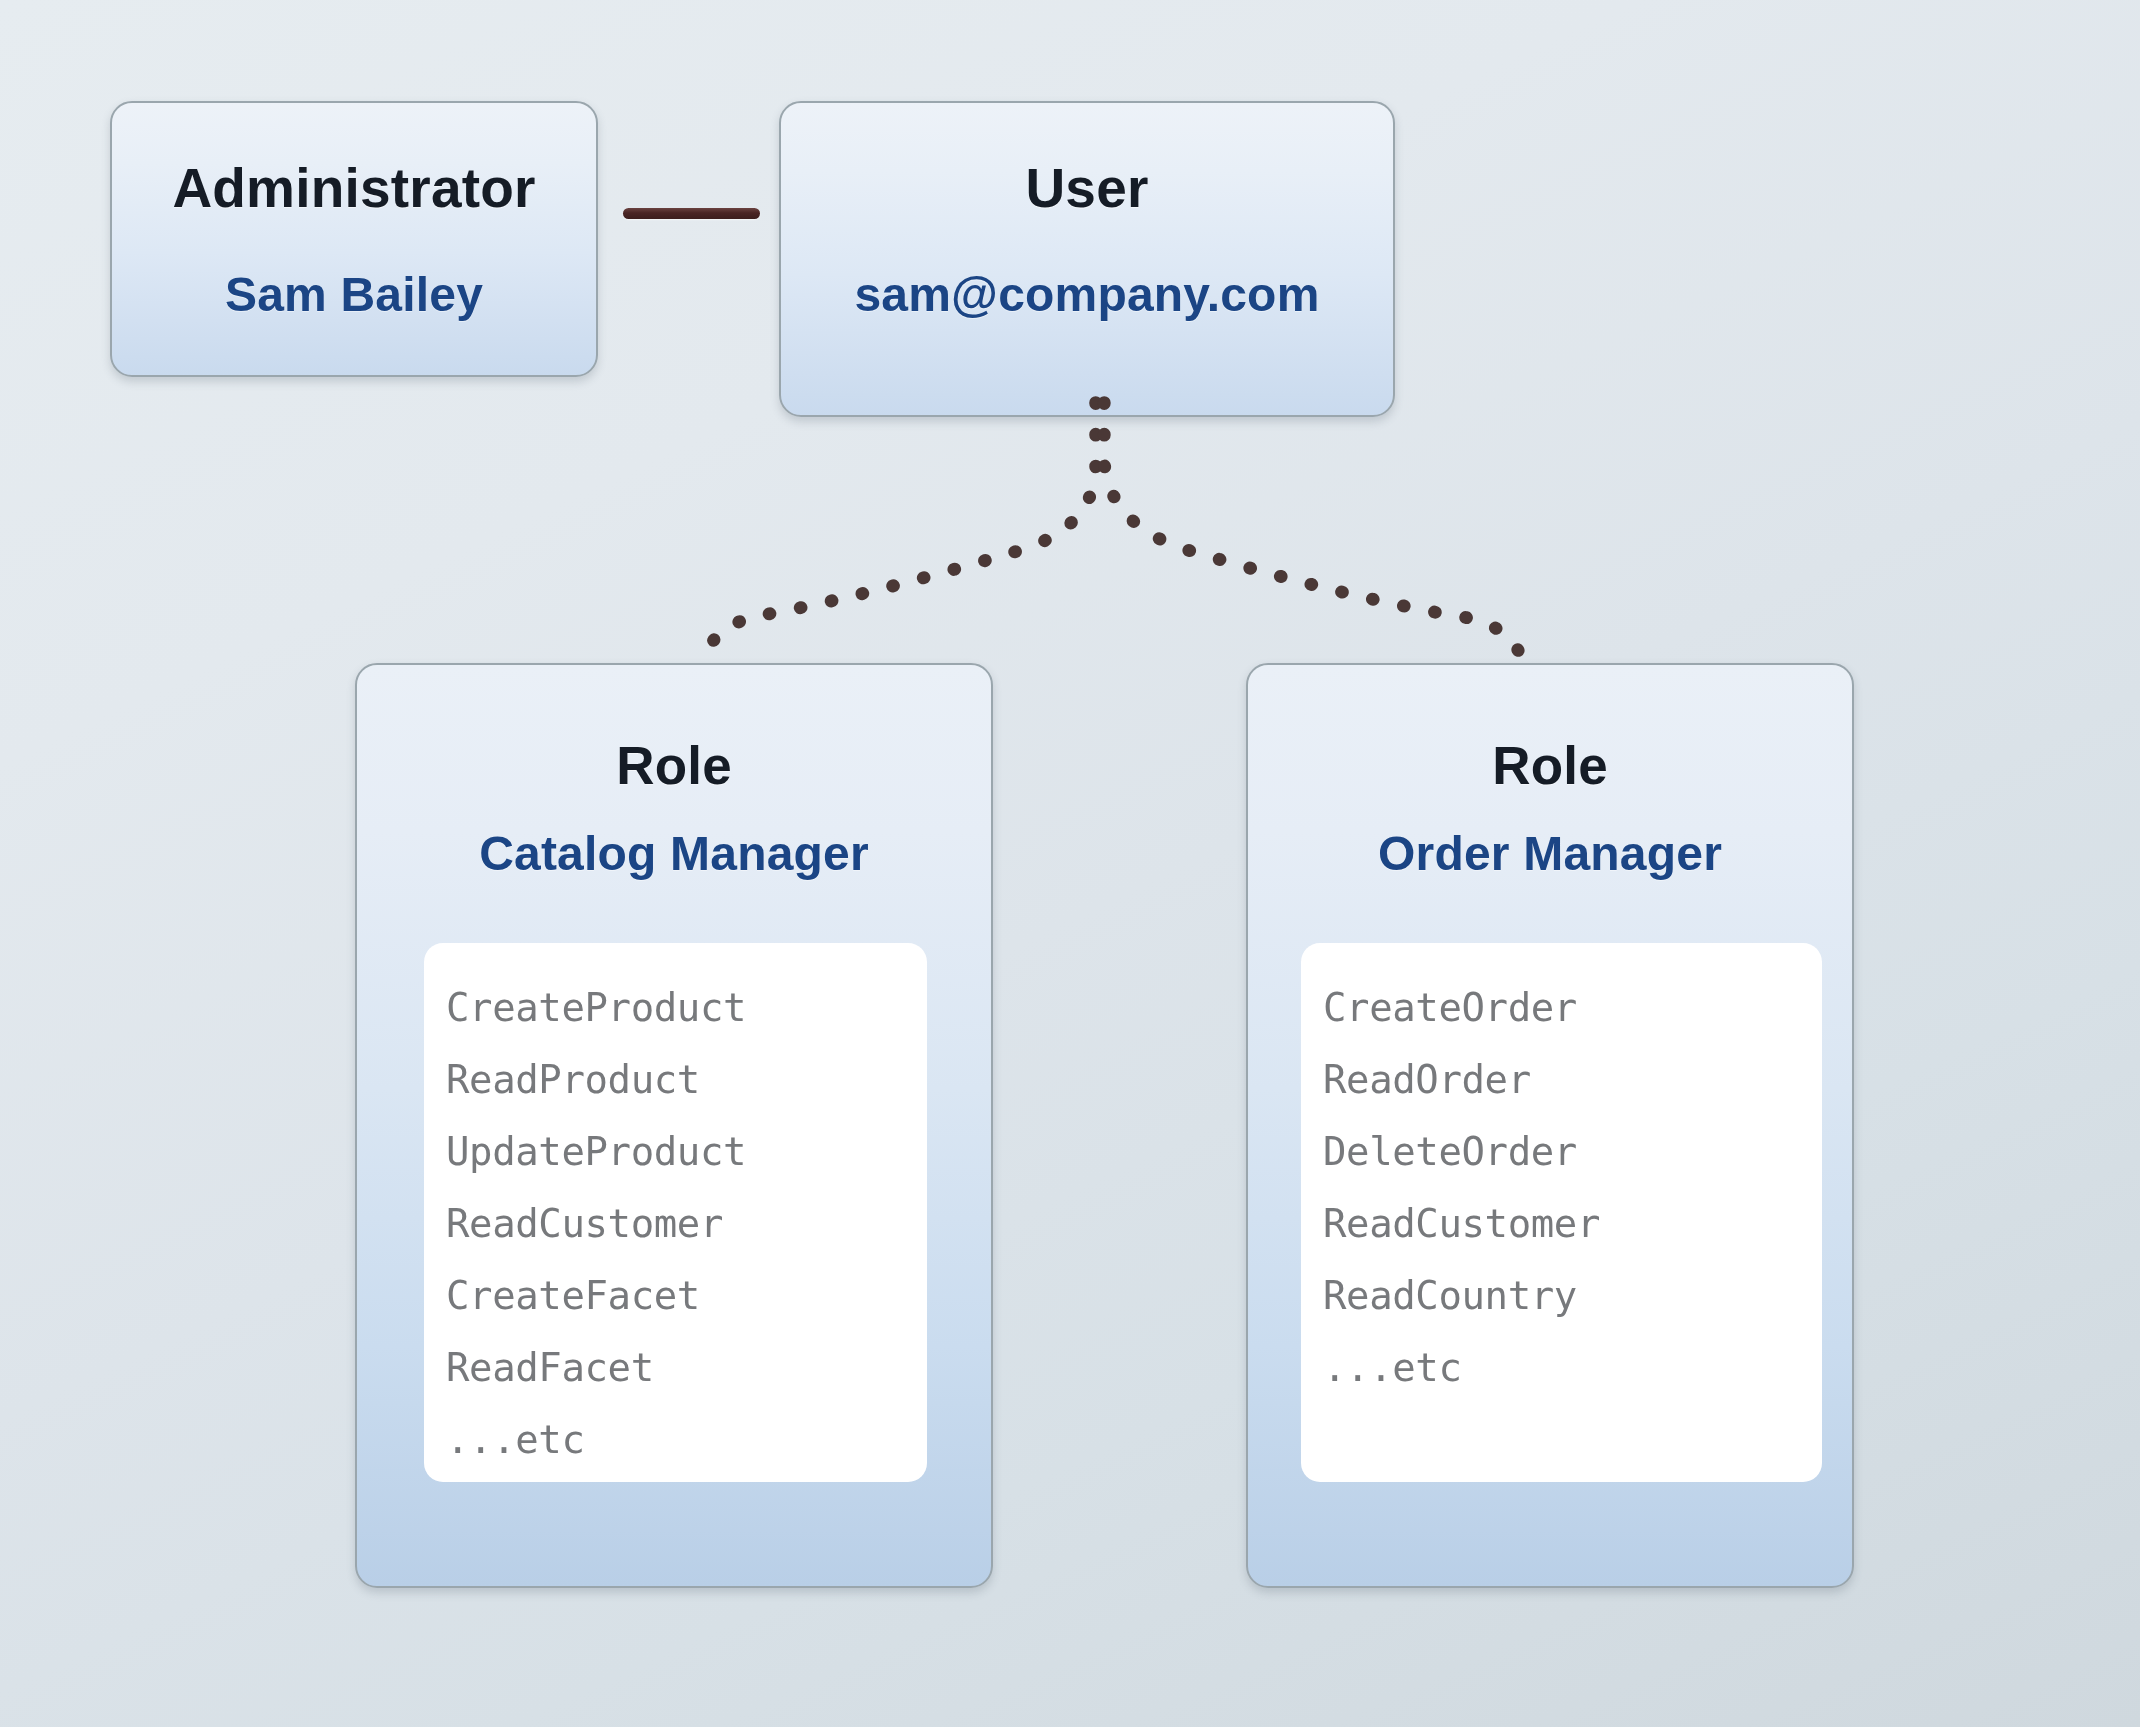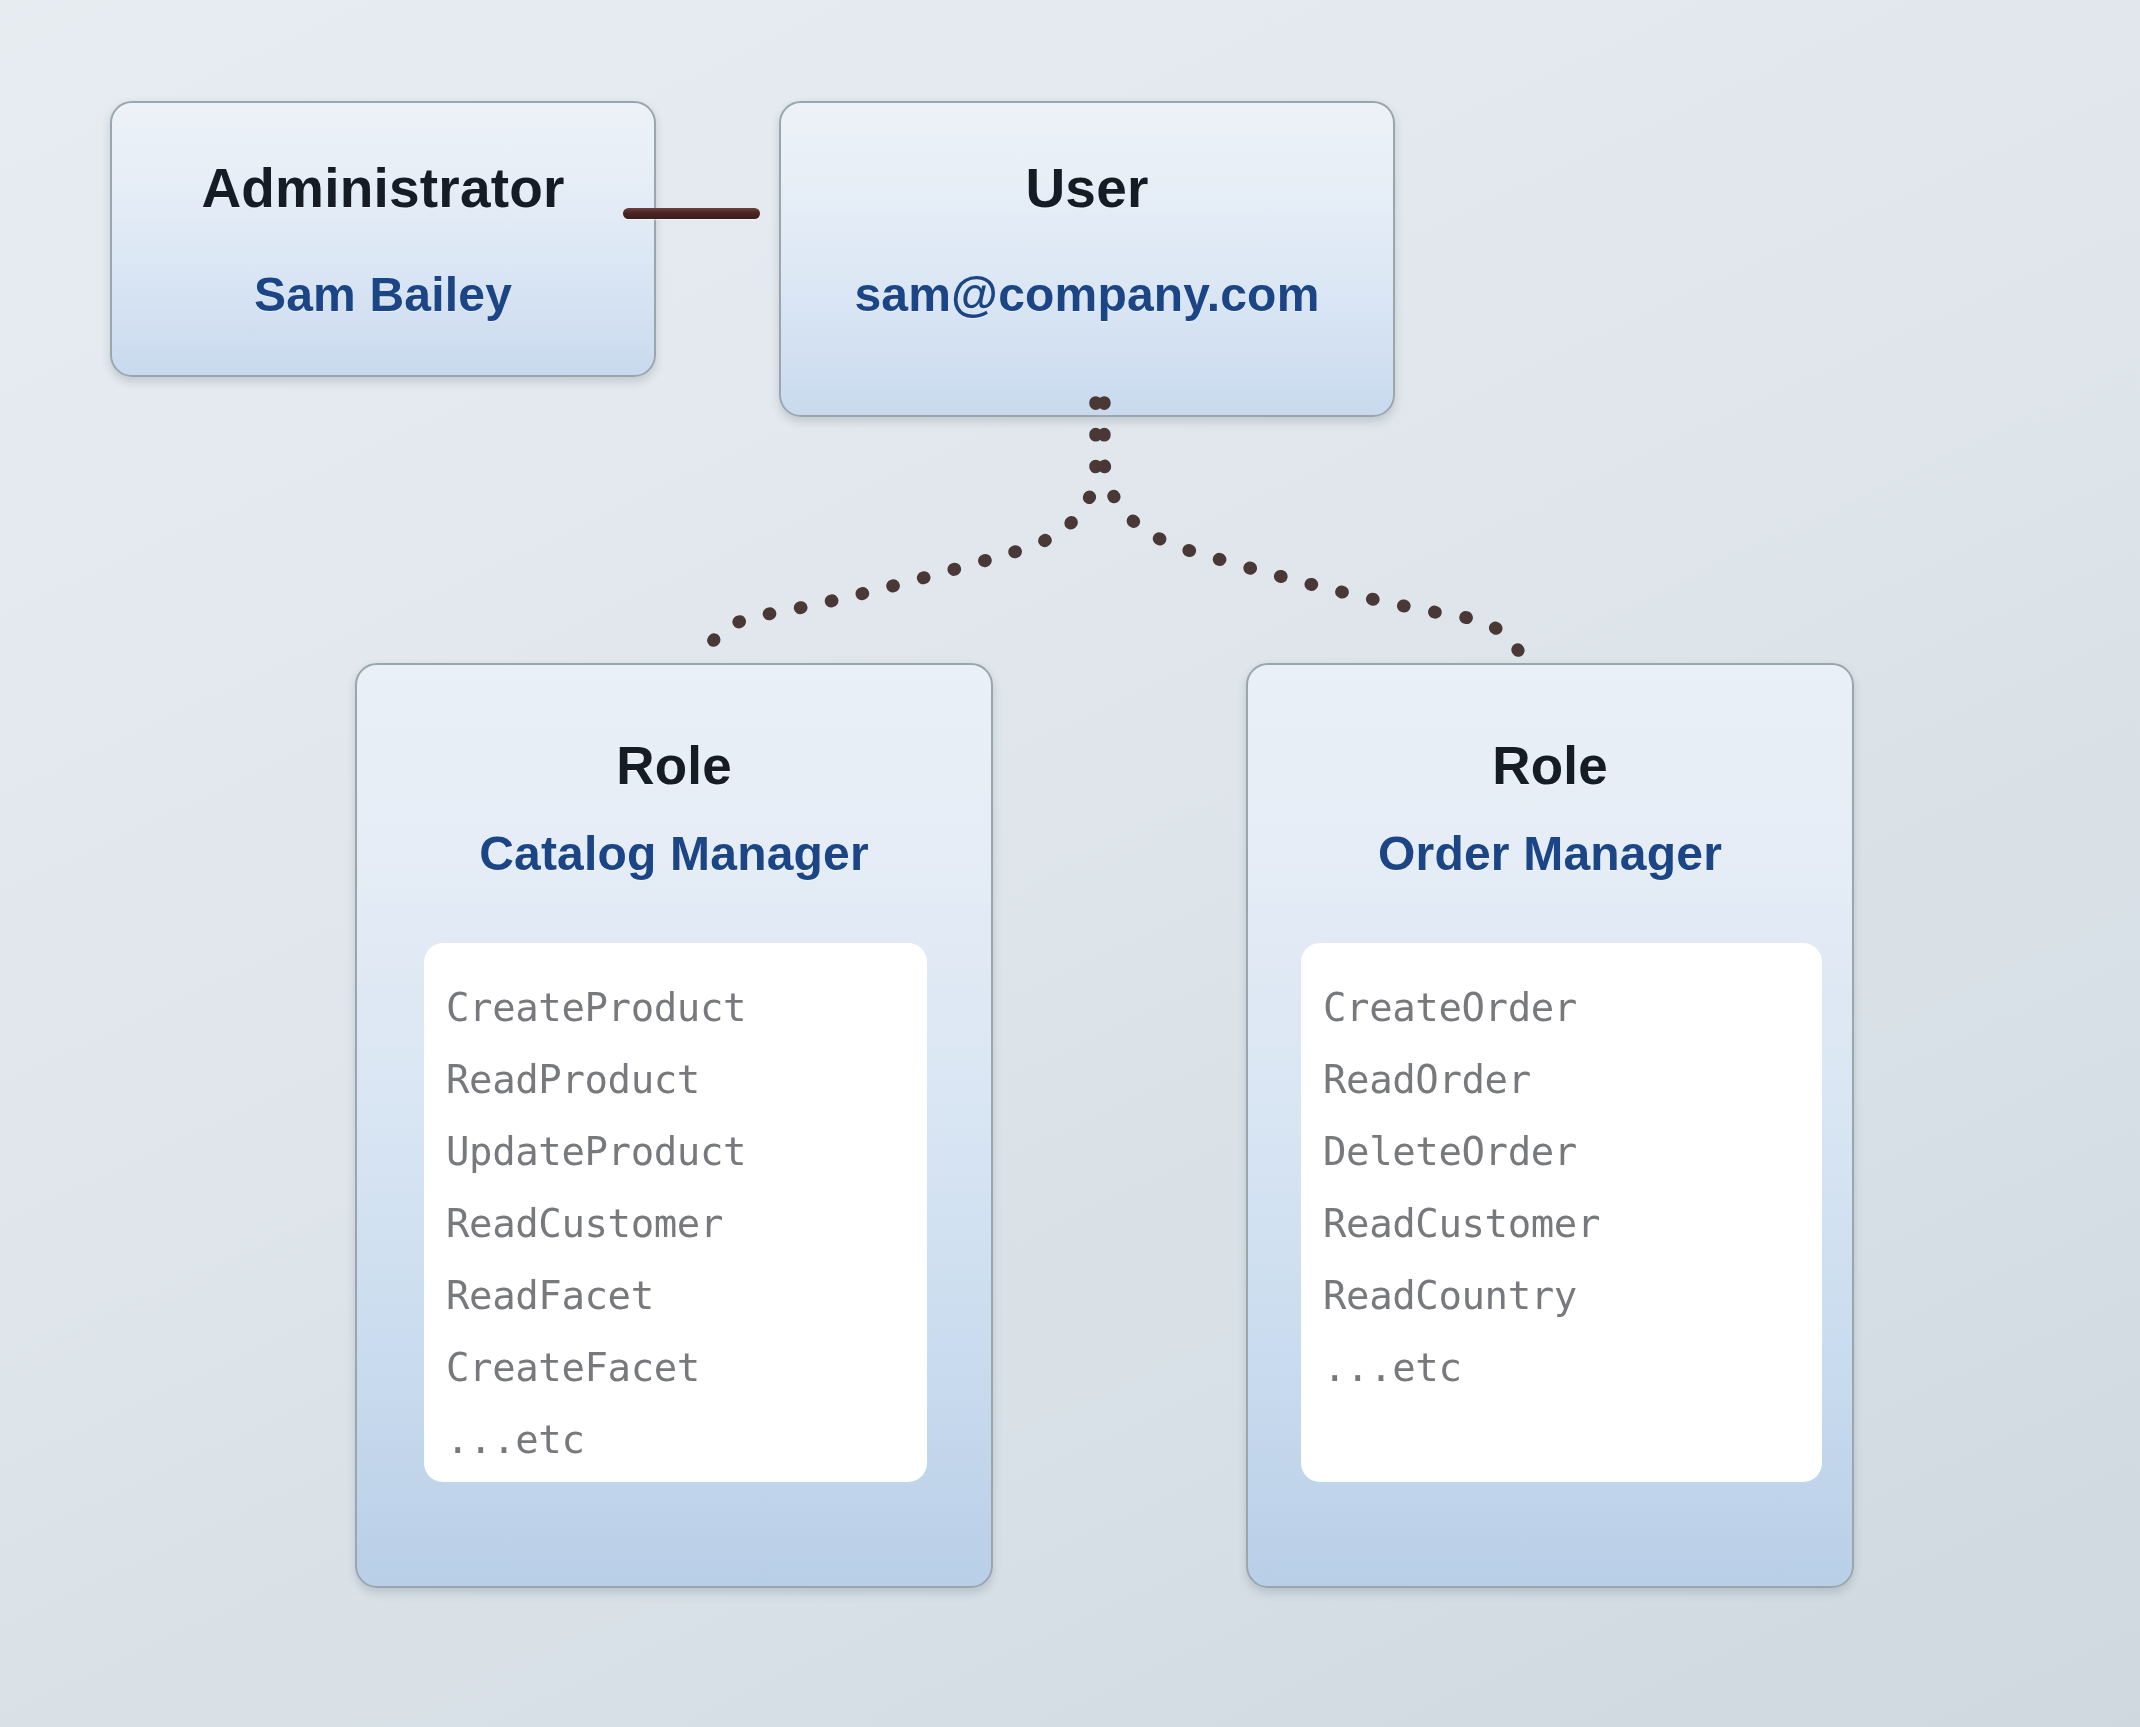--- a/index.html
+++ b/index.html
@@ -75,21 +75,21 @@
     text-align: center;
     font-weight: bold;
     color: #1b4585;
     letter-spacing: 0.2px;
     text-shadow: 0 0.9px 0 rgba(255,255,255,0.45);
   }
 
   
   #node-administrator {
     left: 110px;  top: 101px;
-    width: 546px; height: 276px;
+    width: 488px; height: 276px;
   }
   #node-administrator .node-title { top: 53px;  font-size: 55px; }
   #node-administrator .node-value { top: 164px; font-size: 48px; }
 
   #node-user {
     left: 779px;  top: 101px;
     width: 616px; height: 316px;
   }
   #node-user .node-title { top: 53px;  font-size: 55px; }
   #node-user .node-value { top: 164px; font-size: 48px; }
@@ -179,22 +179,22 @@
   </svg>
 
   <div class="node node-role" id="node-role-catalog">
     <div class="node-title">Role</div>
     <div class="node-value">Catalog Manager</div>
     <div class="perm-panel">
       <div class="perm-item">CreateProduct</div>
       <div class="perm-item">ReadProduct</div>
       <div class="perm-item">UpdateProduct</div>
       <div class="perm-item">ReadCustomer</div>
+      <div class="perm-item">CreateFacet</div>
       <div class="perm-item">ReadFacet</div>
-      <div class="perm-item">CreateFacet</div>
       <div class="perm-item">...etc</div>
     </div>
   </div>
 
   <div class="node node-role" id="node-role-order">
     <div class="node-title">Role</div>
     <div class="node-value">Order Manager</div>
     <div class="perm-panel">
       <div class="perm-item">CreateOrder</div>
       <div class="perm-item">ReadOrder</div>

